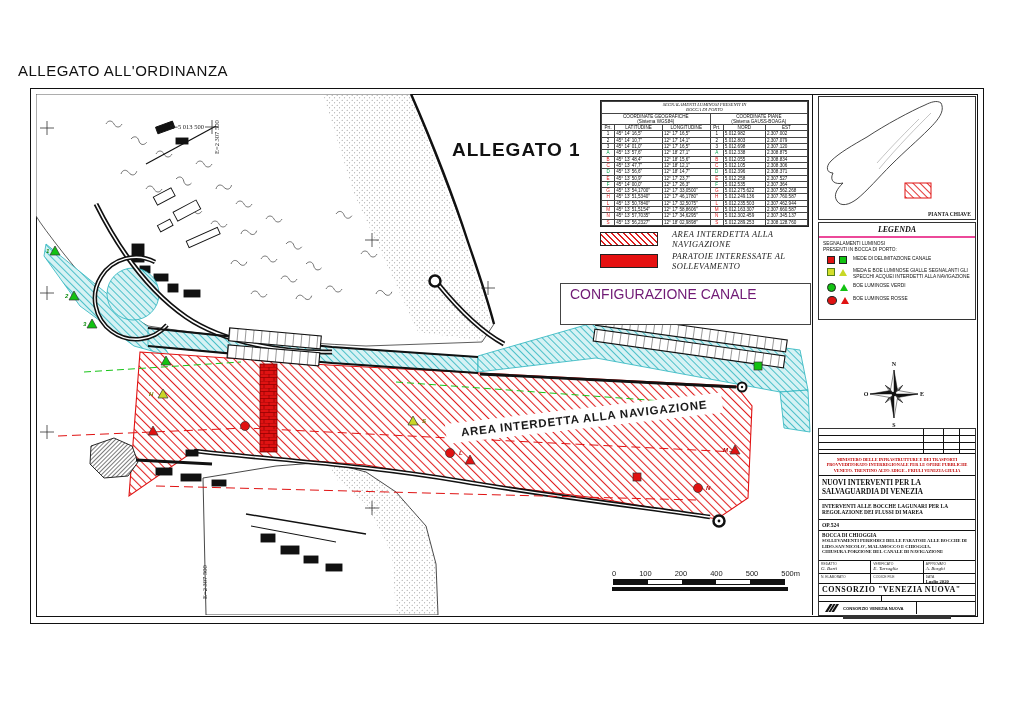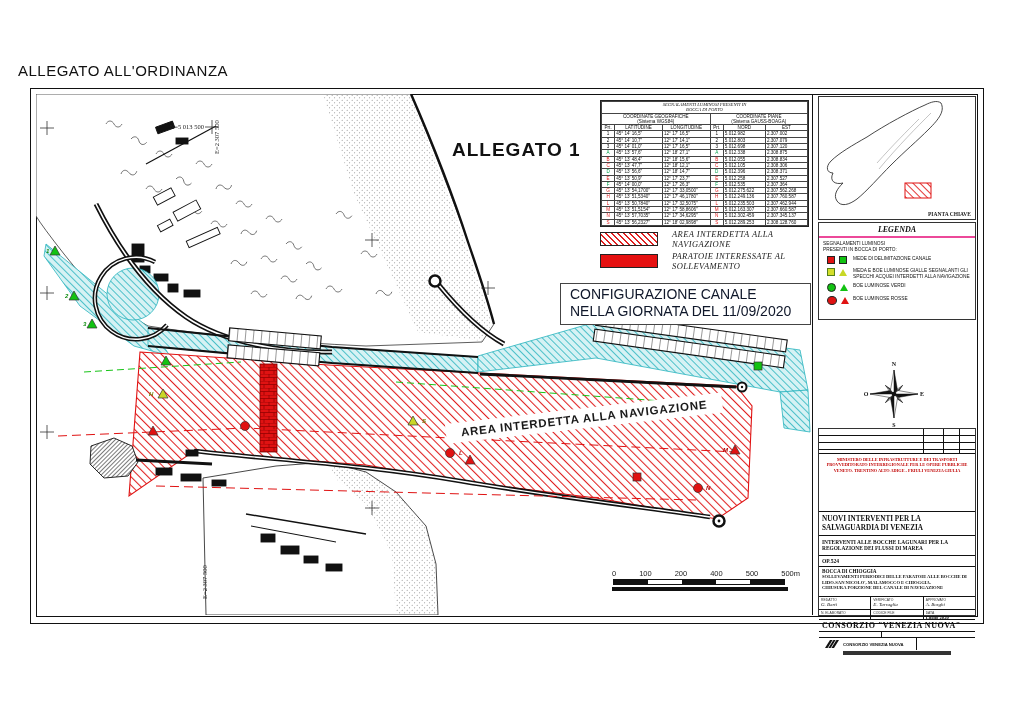--- a/index.html
+++ b/index.html
@@ -33,21 +33,21 @@
   .mk-row{display:flex;align-items:center;height:22px;}
   .sw{width:56px;height:12px;border:1px solid #222;margin-right:14px;flex:0 0 auto;}
   .cyan-hatch{background:repeating-linear-gradient(45deg,#cdeff1 0,#cdeff1 2px,#2ab6c0 2px,#2ab6c0 3.2px);}
   .red-hatch{background:repeating-linear-gradient(45deg,#fff 0,#fff 2.6px,#e02020 2.6px,#e02020 4.2px);}
   .red-solid{background:#e51111;}
   .mk-label{font-family:"Liberation Serif",serif;font-style:italic;color:#222;}
   .lbl-sm{font-size:7px;}
   .lbl-lg{font-size:8.5px;letter-spacing:.4px;}
 
   #config-box{left:560px;top:283px;width:240px;height:38px;border:1.3px solid #444;background:#fff;
-       z-index:5;font-size:14px;line-height:17px;color:#0f172a;padding:2px 0 0 9px;}
+       z-index:5;font-size:14px;line-height:17px;color:#701a75;padding:2px 0 0 9px;}
 
   
   #area-label{left:446px;top:424px;width:278px;height:20px;background:#fff;z-index:4;
        transform:rotate(-6.5deg);transform-origin:left center;text-align:center;
        font-size:11.5px;font-weight:bold;letter-spacing:.8px;color:#1a1a1a;line-height:20px;}
 
   
   #scalebar{left:612px;top:569px;width:190px;z-index:5;}
   .sb-labels{display:flex;justify-content:space-between;width:188px;font-size:7.5px;color:#222;}
   .sb-bar1{display:flex;width:170px;height:4px;border:1px solid #111;margin:1px 0 0 1px;}
@@ -82,21 +82,21 @@
 
   
   #titleblock{top:428px;height:186px;font-family:"Liberation Serif",serif;}
   .tb-row{border-top:0.8px solid #111;position:relative;box-sizing:border-box;}
   .tb-row:first-child{border-top:none;}
   #tb-rev{height:24px;}
   #tb-rev .rl{height:6px;border-bottom:0.6px solid #111;}
   #tb-rev .rv{position:absolute;top:0;height:100%;border-left:0.6px solid #111;}
   #tb-ministry{height:22px;text-align:center;color:#c00000;font-weight:bold;font-size:4.3px;
        line-height:5.4px;padding-top:3px;}
-  #tb-title{height:24px;font-weight:bold;font-size:7.2px;line-height:8.6px;padding:3px 3px 0 3px;margin-top:36px;}
+  #tb-title{height:24px;font-weight:bold;font-size:7.2px;line-height:8.6px;padding:3px 3px 0 3px;}
   #tb-sub{height:20px;font-weight:bold;font-size:5.4px;line-height:6.4px;padding:3px 3px 0 3px;}
   #tb-op{height:11px;font-weight:bold;font-size:5.6px;padding:2px 3px 0 3px;}
   #tb-loc{height:30px;font-weight:bold;font-size:4.6px;line-height:5.4px;padding:2px 3px 0 3px;}
   #tb-loc .loc1{font-size:5.2px;}
   #tb-names{height:13px;display:flex;}
   #tb-names .cell{flex:1;border-left:0.6px solid #111;padding:1px 2px;}
   #tb-names .cell:first-child{border-left:none;}
   .role{font-size:3.4px;font-family:"Liberation Sans",sans-serif;color:#333;}
   .name{font-size:5px;font-style:italic;}
   #tb-meta{height:10px;display:flex;font-family:"Liberation Sans",sans-serif;}
@@ -503,21 +503,20 @@
 
     <div class="mk-row">
       <span class="sw red-solid"></span>
       <span class="mk-label lbl-lg">PARATOIE INTERESSATE AL SOLLEVAMENTO</span>
     </div>
 
 </div>
 
 <div class="abs" id="config-box">
   <div>CONFIGURAZIONE CANALE</div>
-  <div>NELLA GIORNATA DEL 11/09/2020</div>
 </div>
 
 <div class="abs" id="scalebar">
   <div class="sb-labels">
     <span>0</span>
       <span>100</span>
       <span>200</span>
       <span>400</span>
       <span>500</span>
       <span>500m</span>

